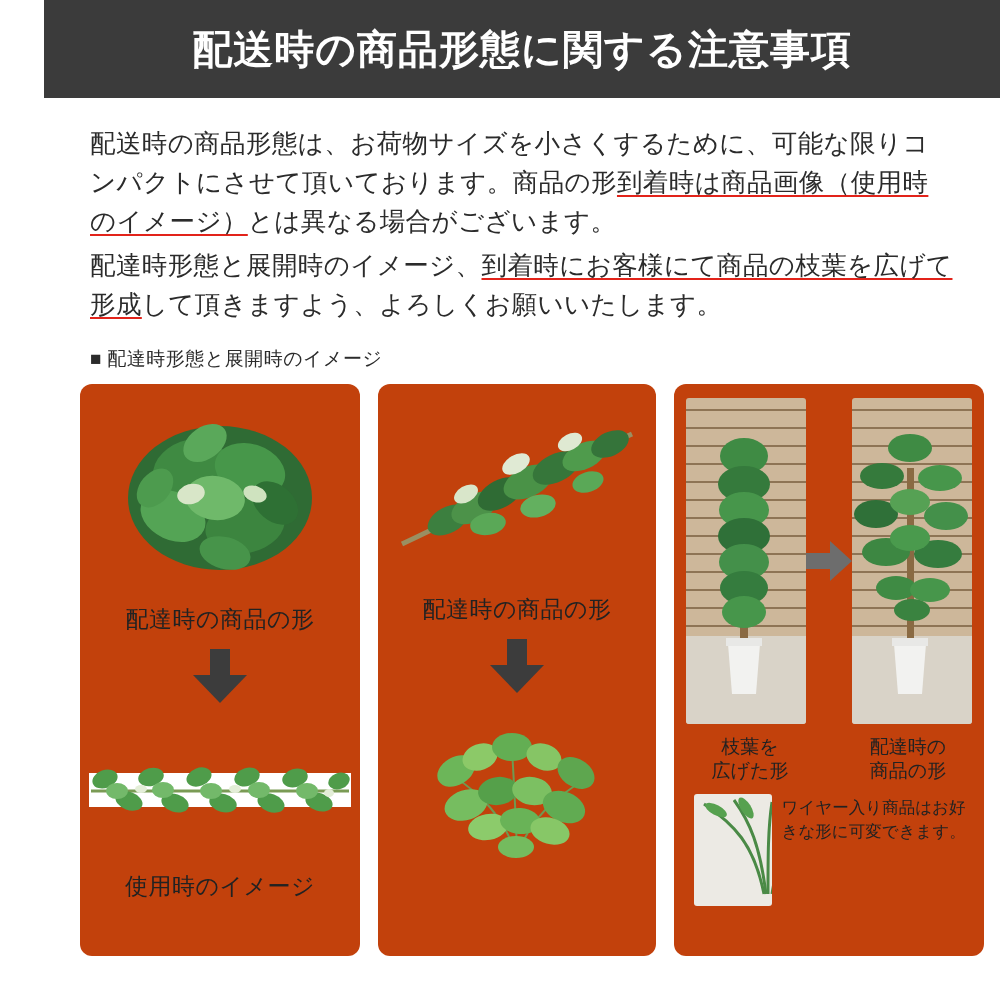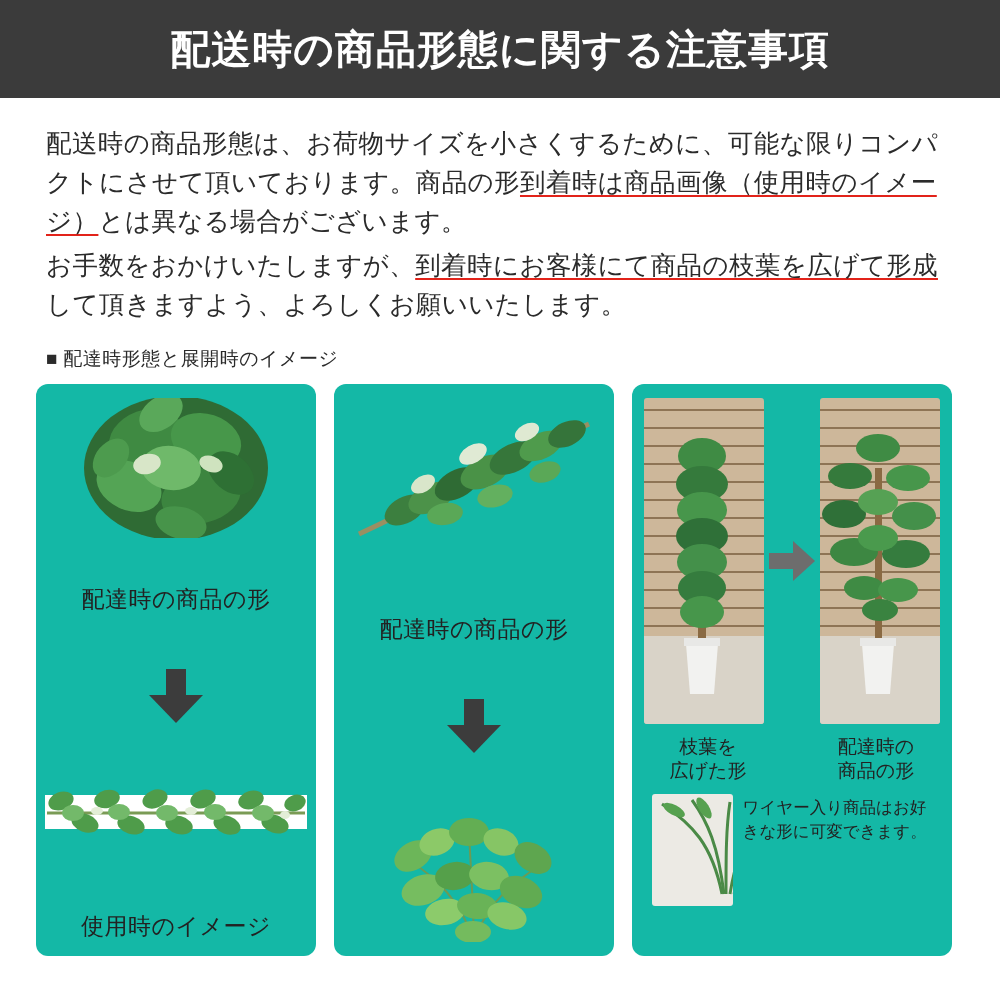--- a/index.html
+++ b/index.html
@@ -12,20 +12,21 @@
     background: #ffffff;
     font-family: "DejaVu Sans", "Liberation Sans", sans-serif;
     color: #222222;
     overflow: hidden;
   }
   .page {
     position: relative;
     width: 1000px;
     height: 1000px;
     box-sizing: border-box;
+    padding-left: 44px;
   }
   
   .header {
     height: 98px;
     background: #3b3b3b;
     display: flex;
     align-items: center;
     justify-content: center;
   }
   .header-title {
@@ -62,25 +63,24 @@
     font-family: Liberation Serif, serif;
   }
   
   .cards {
     display: flex;
     gap: 18px;
     padding: 12px 36px 0 36px;
     box-sizing: border-box;
   }
   .card {
-    background: #14b8a6;
+    background: #c2410c;
     border-radius: 12px;
     box-sizing: border-box;
     position: relative;
-    gap: 40px;
   }
   .card-a, .card-b {
     width: 280px;
     height: 572px;
     padding: 14px 10px;
     display: flex;
     flex-direction: column;
     align-items: center;
   }
   .card-c {
@@ -215,21 +215,21 @@
 
   <div class="header">
     <div class="header-title">配送時の商品形態に関する注意事項</div>
   </div>
 
   <div class="body-wrap">
     <div class="para">
       <span>配送時の商品形態は、お荷物サイズを小さくするために、可能な限りコンパクトにさせて頂いております。商品の形</span><span class="u-red">到着時は商品画像（使用時のイメージ）</span><span>とは異なる場合がございます。</span>
     </div>
     <div class="para">
-      <span>お手数をおかけいたしますが、</span><span class="u-red">到着時にお客様にて商品の枝葉を広げて形成</span><span>して頂きますよう、よろしくお願いいたします。</span>
+      <span>配達時形態と展開時のイメージ、</span><span class="u-red">到着時にお客様にて商品の枝葉を広げて形成</span><span>して頂きますよう、よろしくお願いいたします。</span>
     </div>
     <div class="section-label">■ 配達時形態と展開時のイメージ</div>
   </div>
 
   <div class="cards">
 
     <div class="card card-a">
       <div class="img-box img-a1">
         <svg width="250" height="200" viewBox="0 0 250 200" aria-hidden="true">
           <g>

